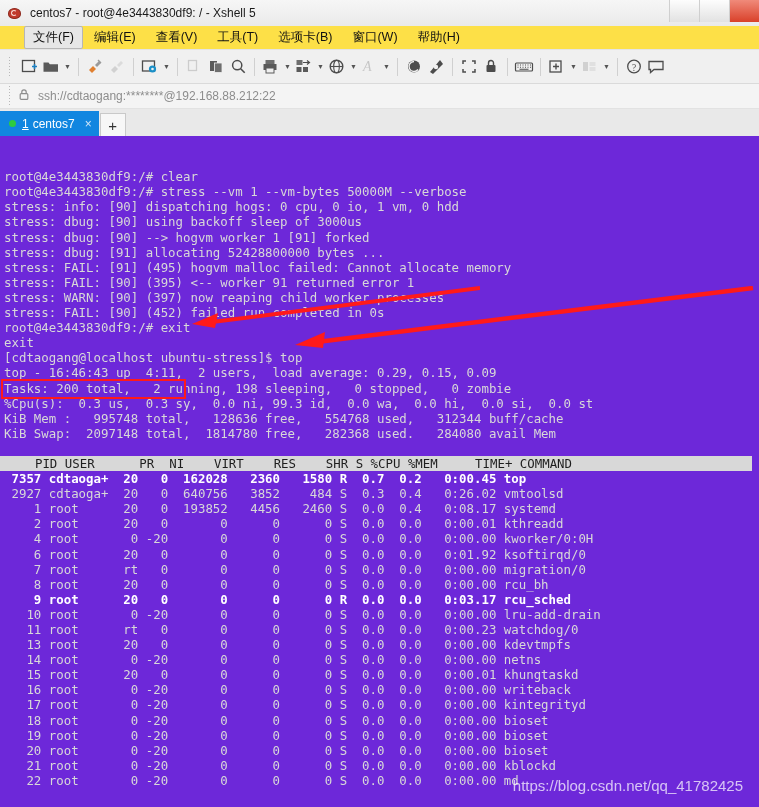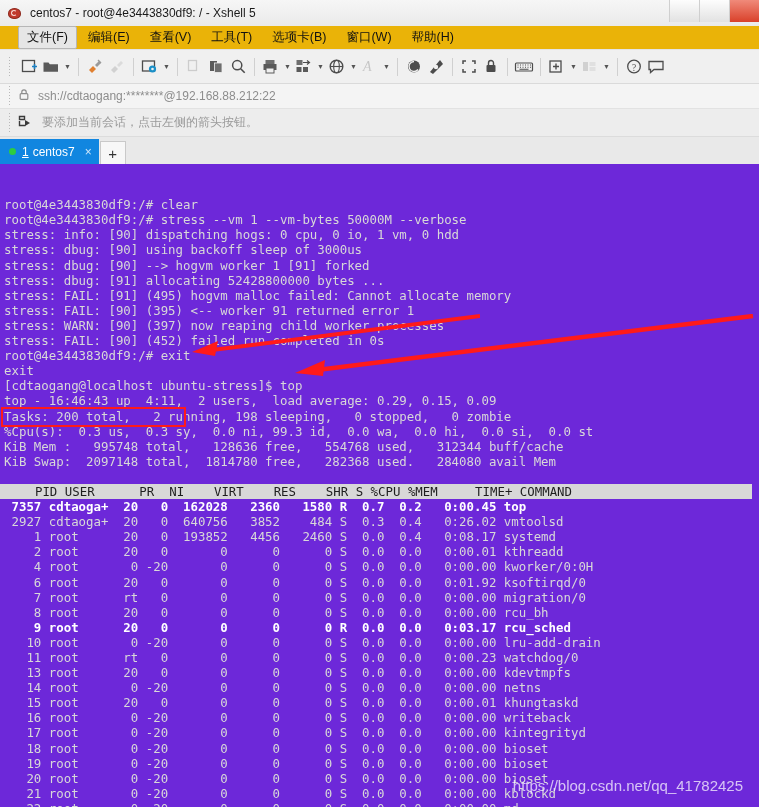--- a/index.html
+++ b/index.html
@@ -63,24 +63,24 @@
     margin-top: 0;
     background: linear-gradient(to bottom,#fdfdfd,#e2e2e2);
     border-left: 1px solid #cfcfcf;
     position: relative;
   }
   .win-btn.close { background: linear-gradient(to bottom,#f08a7a,#d9412a); }
 
   
   .menubar {
     height: 24px;
-    background: #eab308;
-    display: flex;
-    align-items: center;
-    padding-left: 18px;
+    background: #fde047;
+    display: flex;
+    align-items: center;
+    padding-left: 24px;
     flex: 0 0 auto;
     border-bottom: 1px solid #e4e4e4;
   }
   .menu-item {
     font-size: 12.5px;
     color: #111;
     padding: 3px 9px;
     margin-right: 2px;
     white-space: nowrap;
     cursor: default;
@@ -443,31 +443,20 @@
     <div class="tb-grip"></div>
     <span>
       <svg width="12" height="13" viewBox="0 0 12 13">
           <rect x="2.2" y="5.6" width="7.6" height="5.8" rx="1" fill="none" stroke="#8d8d8d" stroke-width="1.2"></rect>
           <path d="M3.8 5.6V4a2.2 2.2 0 0 1 4.4 0v1.6" fill="none" stroke="#8d8d8d" stroke-width="1.2"></path>
         </svg>
     </span>
     <div class="addr-text">ssh://cdtaogang:********@192.168.88.212:22</div>
   </div>
 
-  <div class="noticebar">
-    <div class="tb-grip"></div>
-    <span>
-      <svg width="15" height="14" viewBox="0 0 15 14">
-          <path d="M1.5 2.5h5v3h-5z" fill="none" stroke="#3a3a3a" stroke-width="1.4"></path>
-          <path d="M1.5 7v4.5h6" fill="none" stroke="#3a3a3a" stroke-width="1.4"></path>
-          <path d="M7 6l5 3-5 3z" fill="#3a3a3a"></path>
-        </svg>
-    </span>
-    <div class="notice-text">要添加当前会话，点击左侧的箭头按钮。</div>
-  </div>
 
   <div class="tabbar">
     <div class="tab">
       <span class="dot"></span>
       <span class="tab-num">1</span>
       <span style="margin-left:4px;">centos7</span>
       <span class="tab-close">×</span>
     </div>
     <div class="tab-add">+</div>
   </div>

